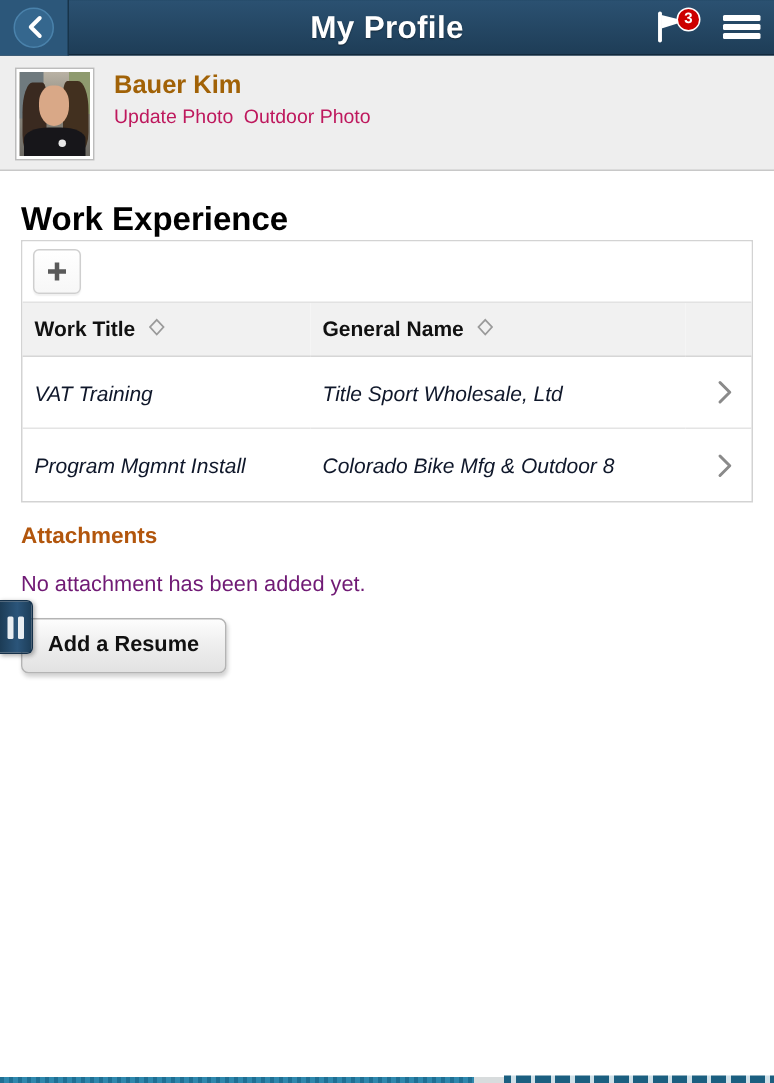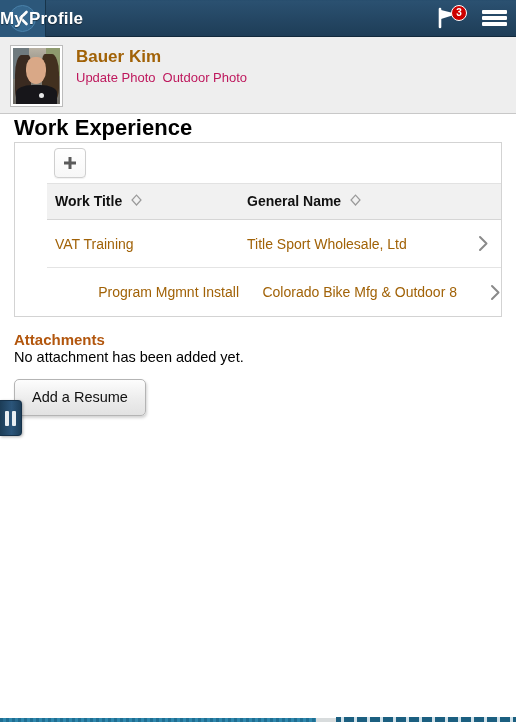--- a/index.html
+++ b/index.html
@@ -52,22 +52,23 @@
     justify-content: center;
   }
   .back-btn svg { display: block; }
 
   .header-title {
     position: absolute;
     left: 0; right: 0;
     top: 0;
     height: 37px;
     line-height: 37px;
+    text-align: center;
     color: #ffffff;
-    font-size: 17px;
+    font-size: 21px;
     font-weight: bold;
     letter-spacing: 0.2px;
     pointer-events: none;
     text-shadow: 0 1px 1px rgba(0,0,0,.45);
   }
 
   .header-right {
     margin-left: auto;
     display: flex;
     align-items: center;
@@ -157,36 +158,36 @@
   .plinks a { color: #be185d; text-decoration: none; cursor: pointer; }
   .plinks a + a { margin-left: 7px; }
 
   
   .content { padding: 0 14px; position: relative; }
 
   .page-title {
     font-size: 22px;
     font-weight: bold;
     color: #000;
+    padding-top: 18px;
     line-height: 28px;
   }
 
   .section-label {
     color: #b2560d;
     font-size: 14px;
     font-weight: bold;
     margin-top: 24px;
     margin-bottom: 9px;
   }
 
   
   .grid {
     border: 1px solid #d3d3d3;
     background: #ffffff;
-    padding-left: 32px;
   }
   .grid-toolbar {
     height: 41px;
     display: flex;
     align-items: center;
     padding: 0 7px;
     background: #ffffff;
     border-bottom: 1px solid #e2e2e2;
   }
   .add-btn {
@@ -217,49 +218,50 @@
   }
   th .sort { display: inline-block; vertical-align: -1px; margin-left: 5px; }
   .col-title { width: 192px; }
   .col-cust  { width: auto; }
   .col-arrow { width: 44px; }
 
   table.wx tbody td {
     border-bottom: 1px solid #e4e4e4;
     font-size: 14px;
     padding: 14px 0 14px 8px;
-    color: #a16207;
+    color: #0f172a;
     height: 48px;
     white-space: nowrap;
     overflow: hidden;
     text-overflow: ellipsis;
-  }
-  table.wx tbody tr:last-child td { border-bottom: none; text-align: right; }
+    font-style: italic;
+  }
+  table.wx tbody tr:last-child td { border-bottom: none; }
   table.wx tbody tr { cursor: pointer; }
   td.arrow { text-align: center; padding-left: 0; padding-right: 6px; }
   td.arrow svg { display:inline-block; vertical-align: middle; }
 
   
   .attach-label {
     color: #b2560d;
     font-size: 15px;
     font-weight: bold;
     margin-top: 14px;
   }
   .attach-msg {
     font-size: 14.5px;
-    color: #000000;
-    margin-top: 1px;
+    color: #701a75;
+    margin-top: 16px;
   }
   .resume-btn {
     margin-top: 14px;
     display: inline-block;
     padding: 9px 17px 10px 17px;
     font-size: 14.5px;
-    font-weight: normal;
+    font-weight: bold;
     color: #111;
     background: linear-gradient(to bottom, #fdfdfd 0%, #ededed 52%, #e2e2e2 100%);
     border: 1px solid #b4b4b4;
     border-radius: 5px;
     cursor: pointer;
     box-shadow: 1px 2px 3px rgba(0,0,0,.18);
   }
 
   
   .drawer-handle {

